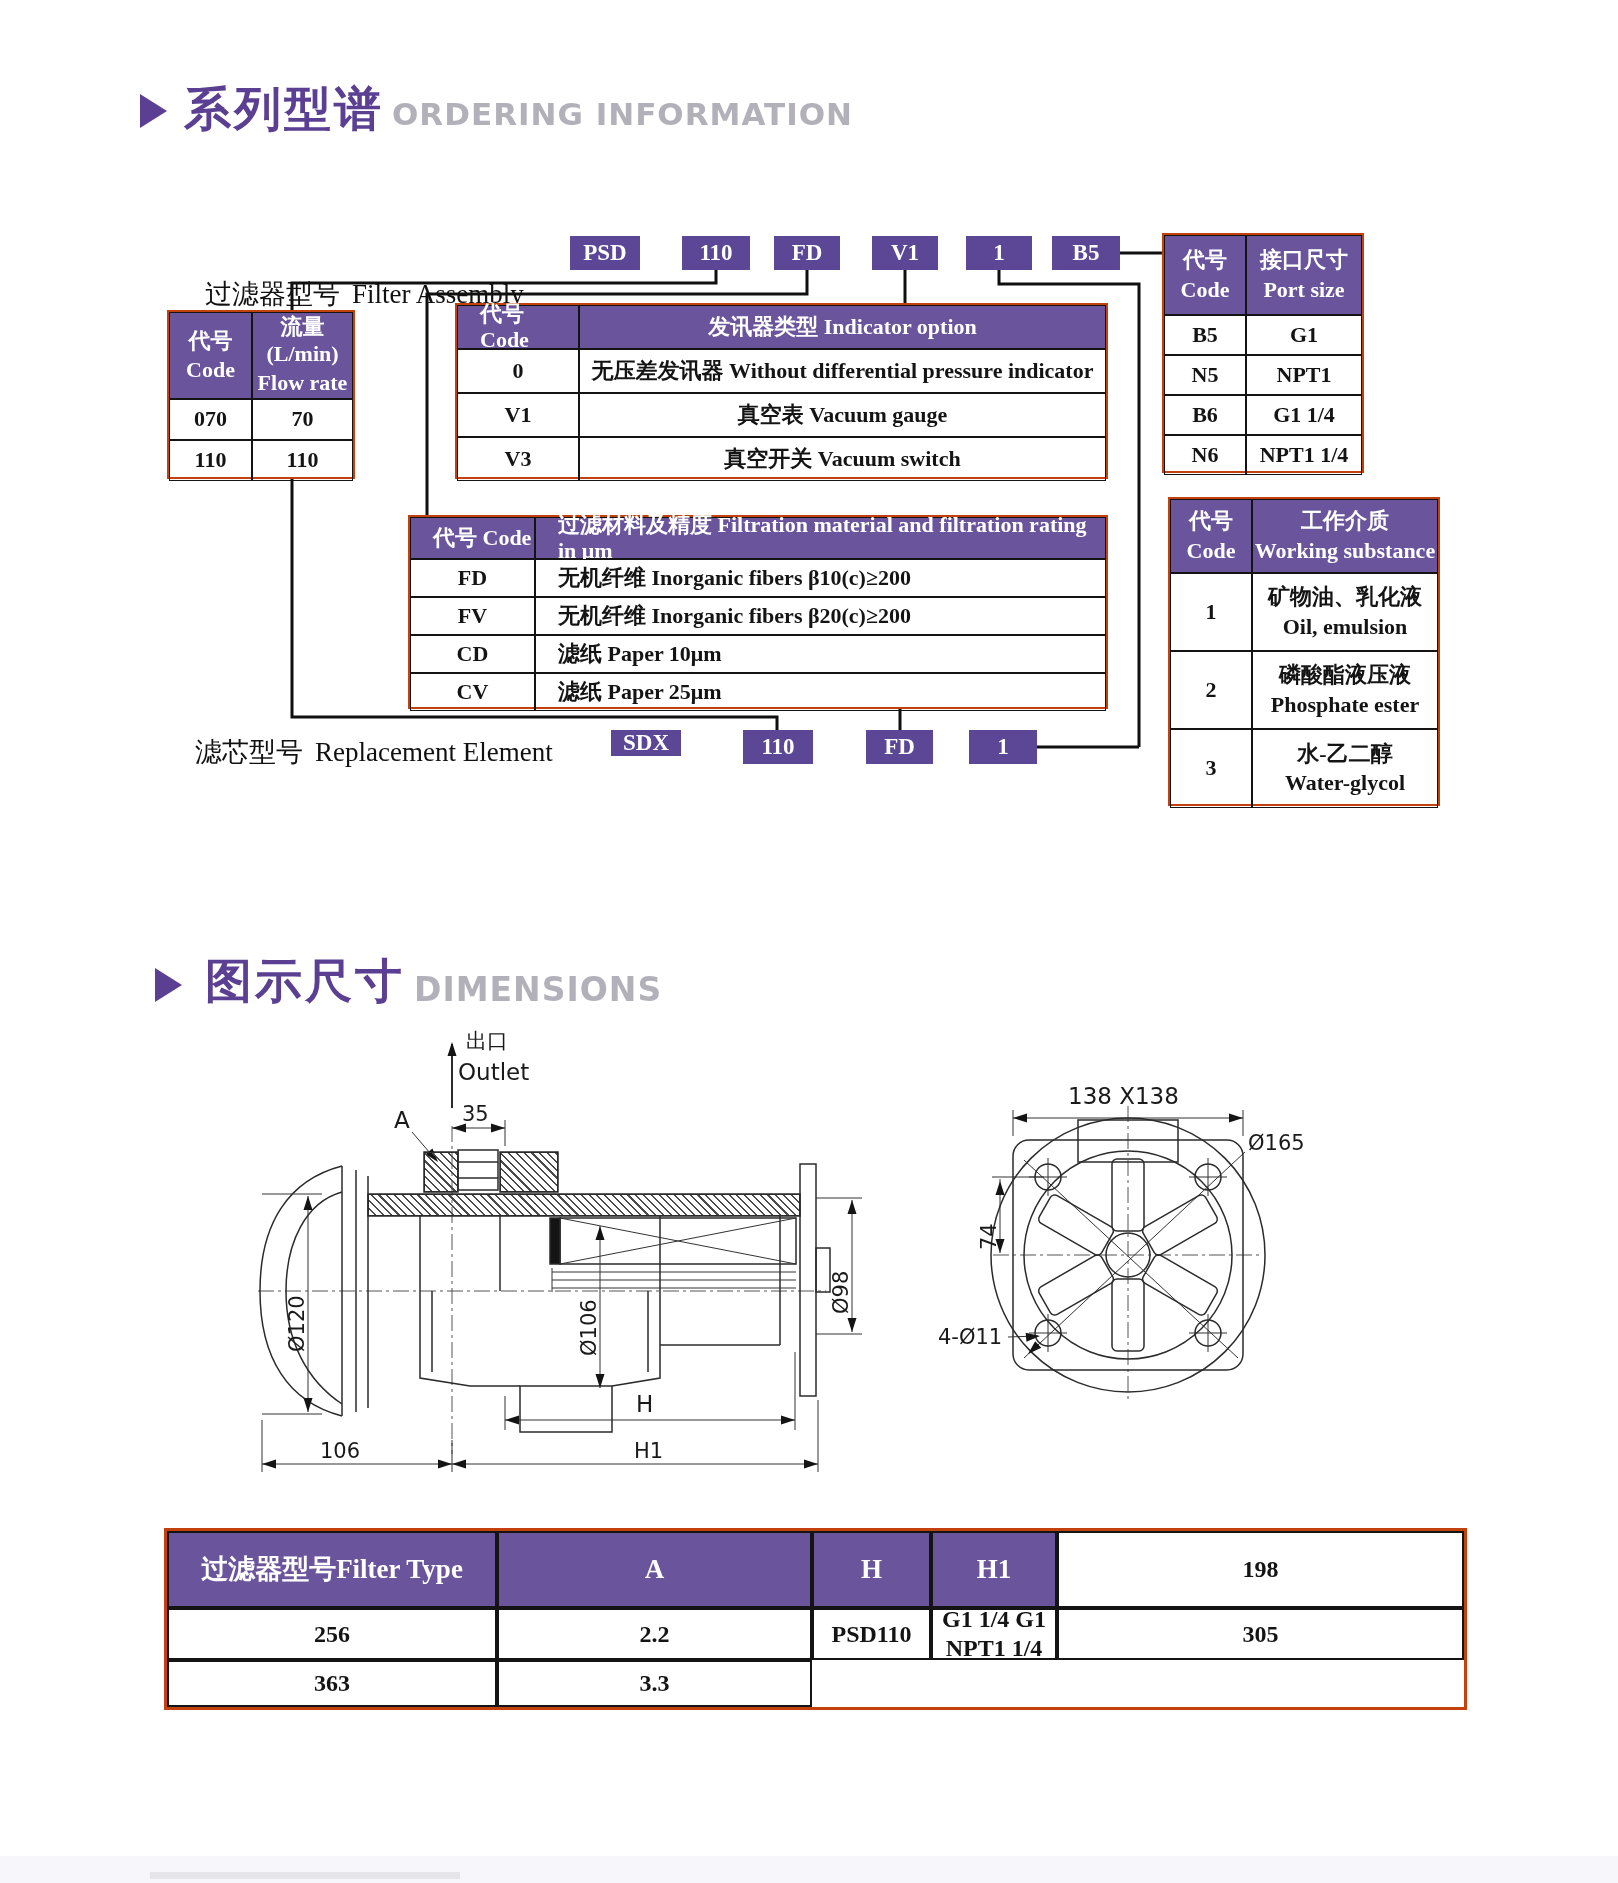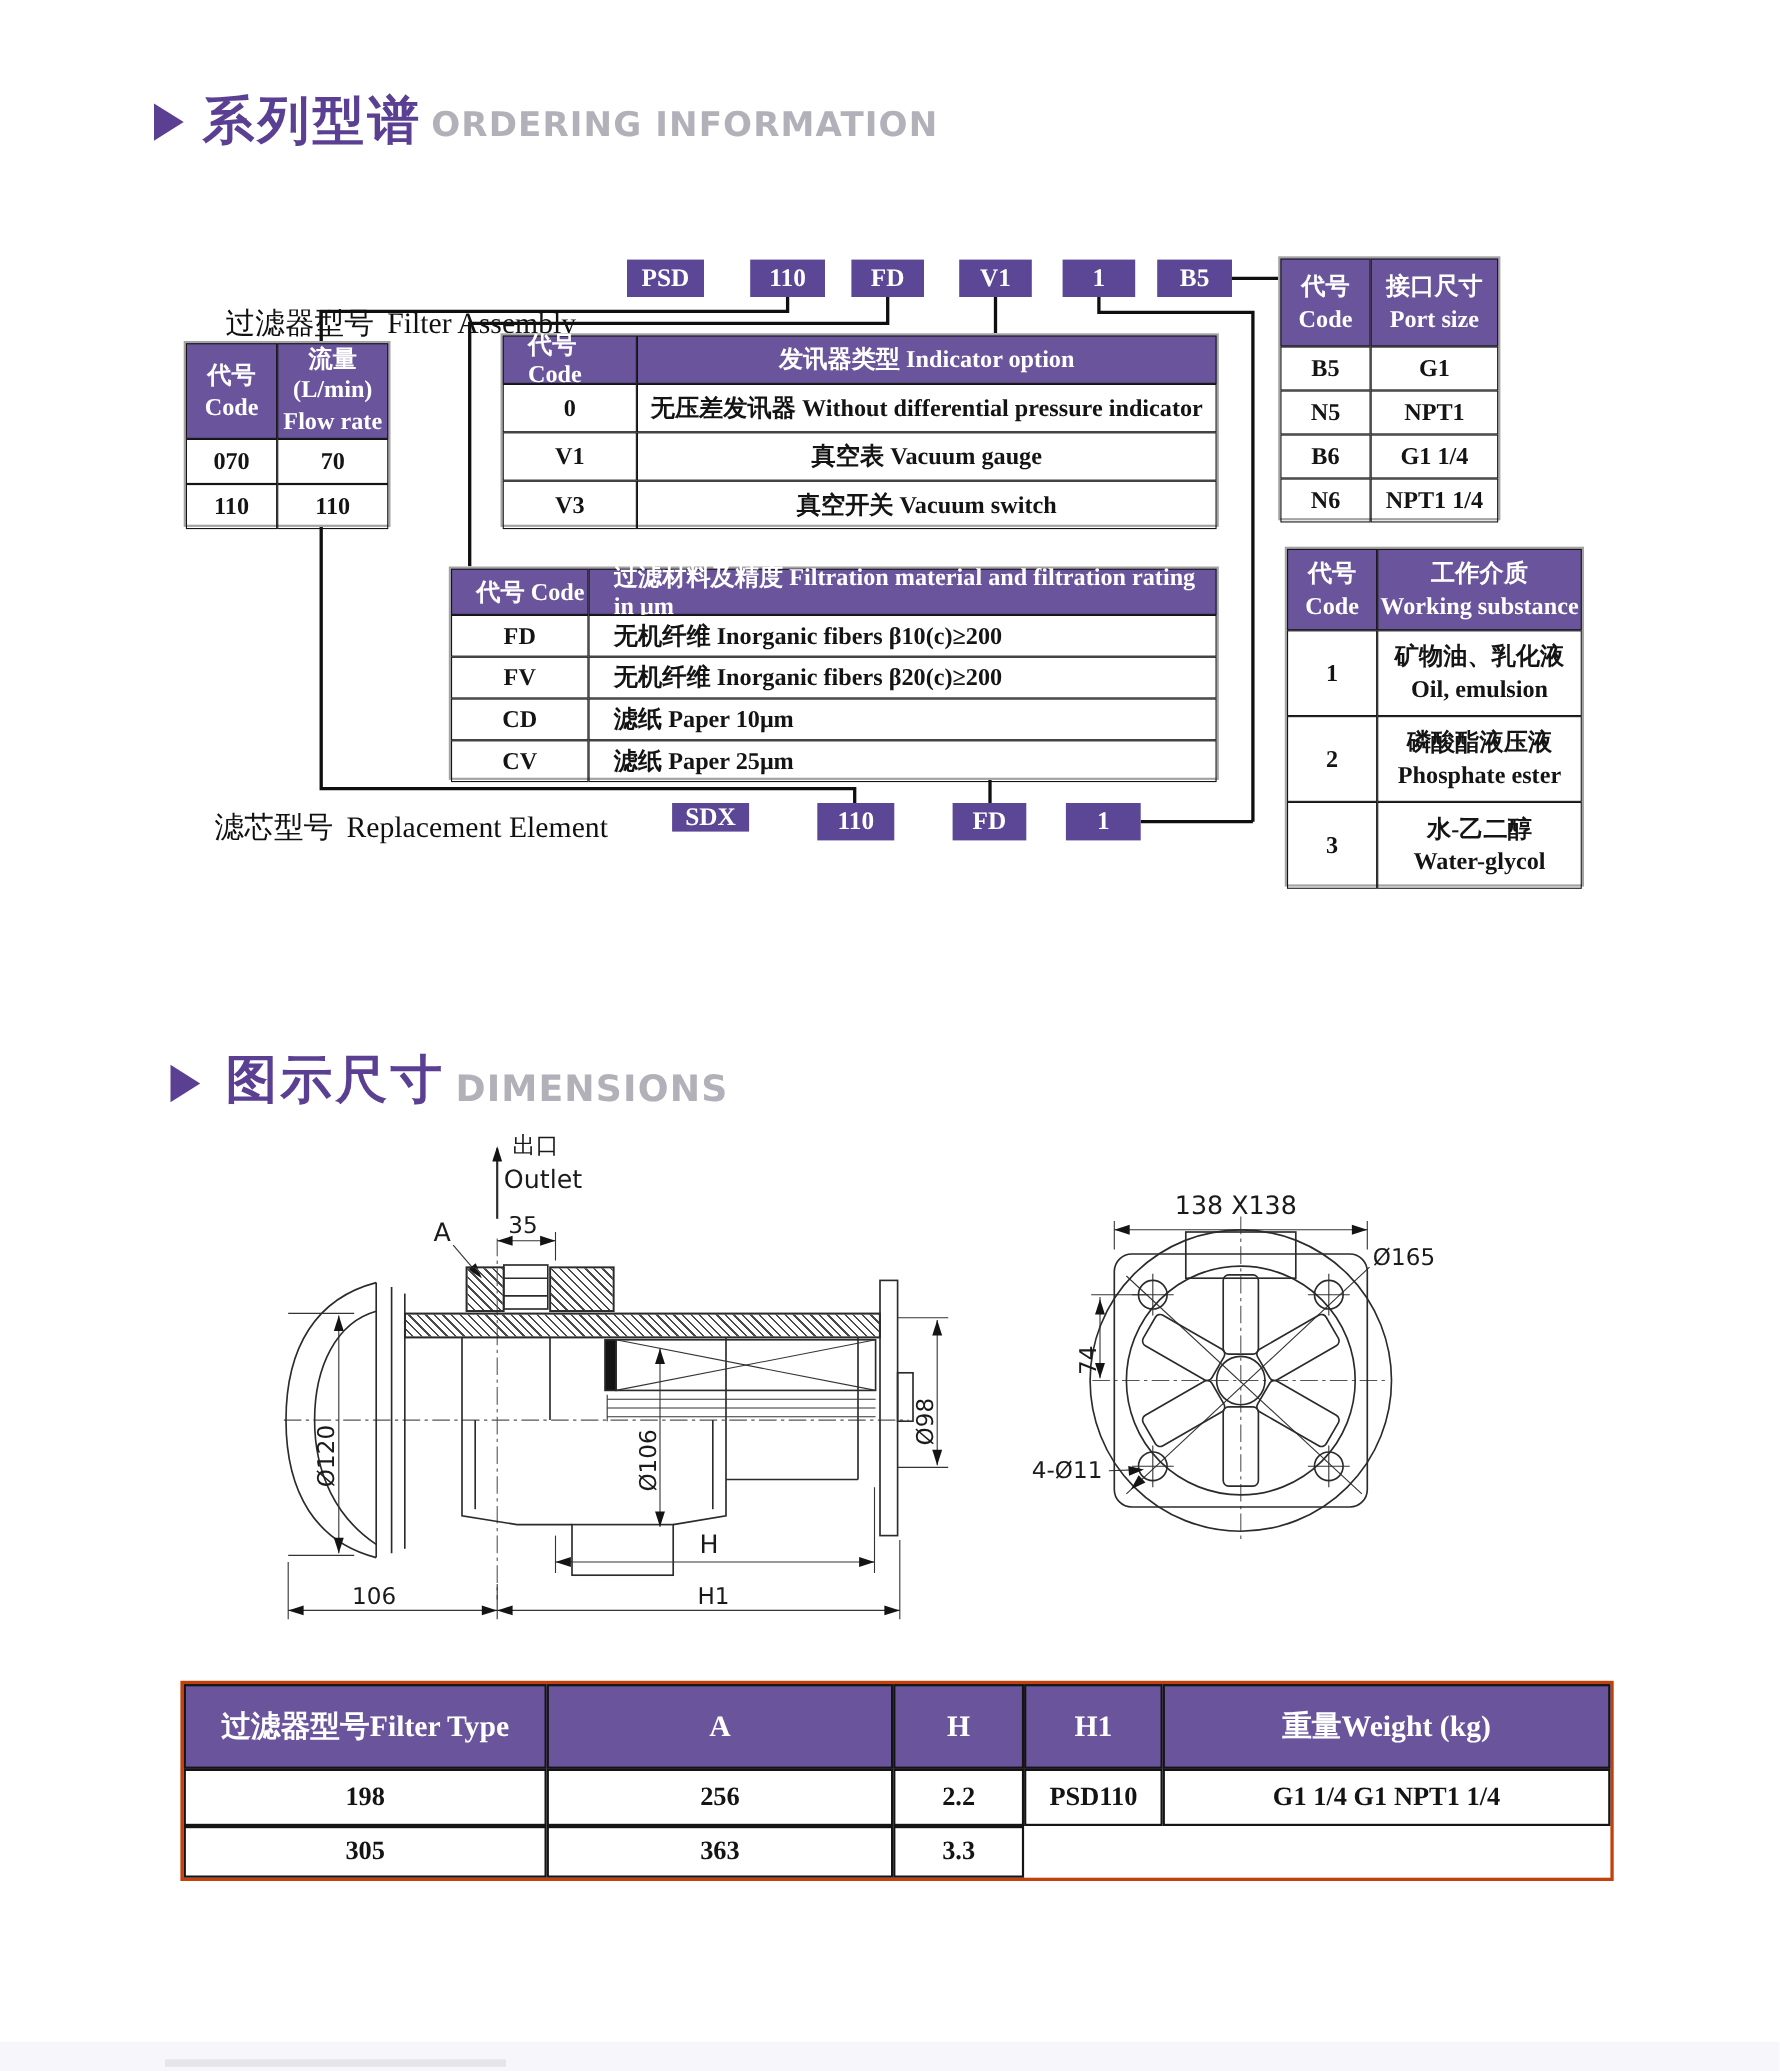--- a/index.html
+++ b/index.html
@@ -13,21 +13,21 @@
   .cnTitle{font-family:Liberation Mono, monospace;font-weight:700;font-size:47px;
            color:var(--title,#5b3f92);letter-spacing:3px;z-index:3;white-space:nowrap;}
   .enTitle{font-family:"DejaVu Sans","Liberation Sans",sans-serif;font-weight:700;font-size:31px;
            color:var(--gray,#b2b1ba);letter-spacing:1px;z-index:3;white-space:nowrap;}
   
   .codebox{background:var(--pbox,#5b4796);color:#fff;display:flex;align-items:center;justify-content:center;
            font-weight:700;font-size:23px;z-index:2;}
   .biglabel{font-size:27px;color:#111;white-space:nowrap;z-index:2;}
   .biglabel .en{margin-left:12px;}
   
-  .t{position:absolute;display:grid;background:#fff;border:2px solid #a3a3a3;box-sizing:border-box;z-index:2;}
+  .t{position:absolute;display:grid;background:#fff;border:2px solid #c2410c;box-sizing:border-box;z-index:2;}
   .t>div{border:1.5px solid #141414;display:flex;align-items:center;justify-content:center;
          font-weight:700;font-size:22px;color:#141414;box-sizing:border-box;line-height:1.2;text-align:center;}
   .t>div.hd{background:var(--phd,#6a549c);color:#fff;}
   .t>div.lft{justify-content:flex-start;padding-left:22px;text-align:left;}
   .t>div.col{flex-direction:column;gap:3px;}
   .spec>div{font-size:24px;}
   .spec{border:3px solid #c2410c;}
   .spec>div{border:2px solid #141414;}
   .spec>div.hd{font-size:27px;}
   
@@ -311,21 +311,20 @@
 
   <div class="abs tri" style="left:155px;top:968px;"></div>
   <div class="abs cnTitle" style="left:205px;top:950px;">图示尺寸</div>
   <div class="abs enTitle" style="left:414px;top:970px;font-size:33px;">DIMENSIONS</div>
 
   <div class="t spec" style="left:164px;top:1528px;width:1303px;height:182px;grid-template-columns:330px 315px 119px 126px 1fr;grid-template-rows:77px 52px 1fr;">
     <div class="hd">过滤器型号Filter Type</div>
     <div class="hd">A</div>
     <div class="hd">H</div>
     <div class="hd">H1</div>
-    <div class="hd">重量Weight (kg)</div>
     <div>198</div>
     <div>256</div>
     <div>2.2</div>
     <div>PSD110</div>
     <div>G1 1/4 G1 NPT1 1/4</div>
     <div>305</div>
     <div>363</div>
     <div>3.3</div>
   </div>
 

